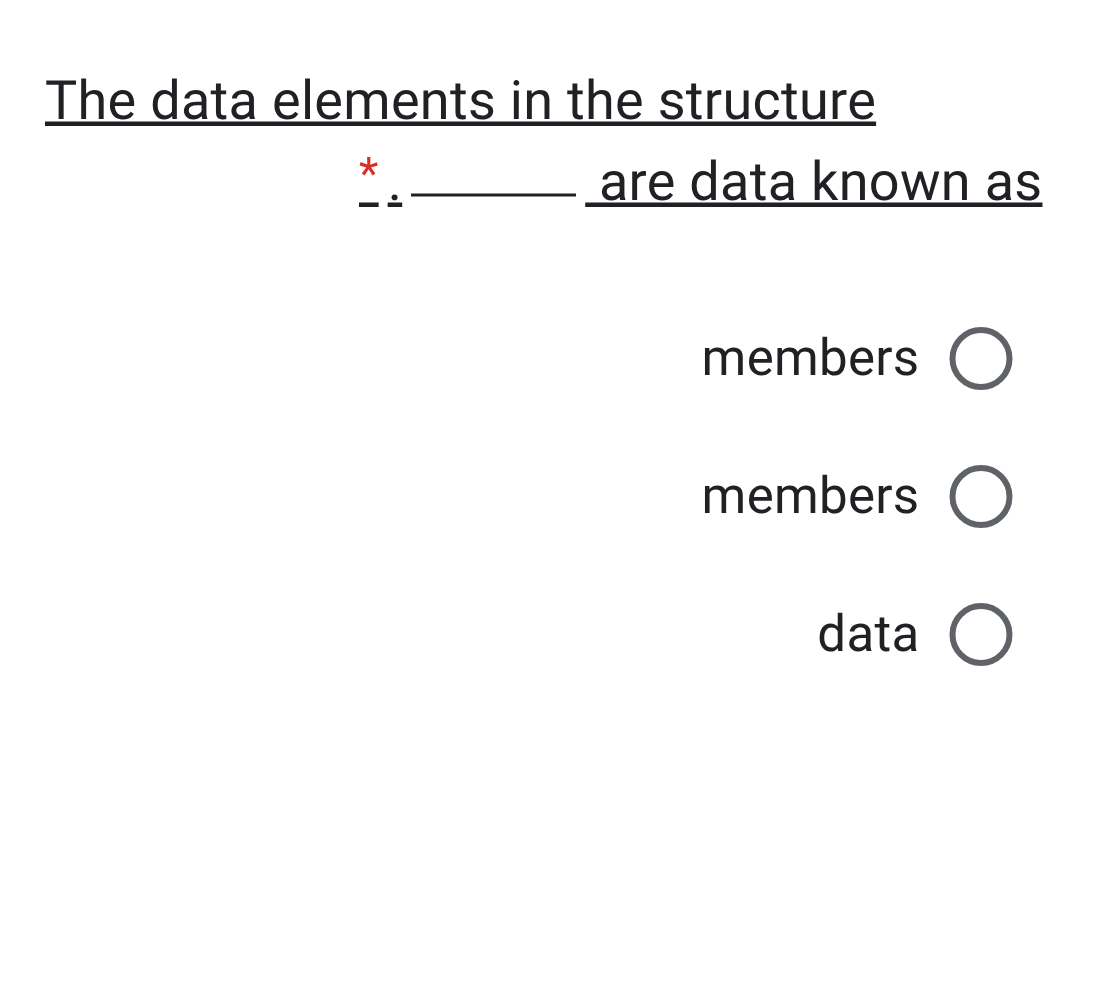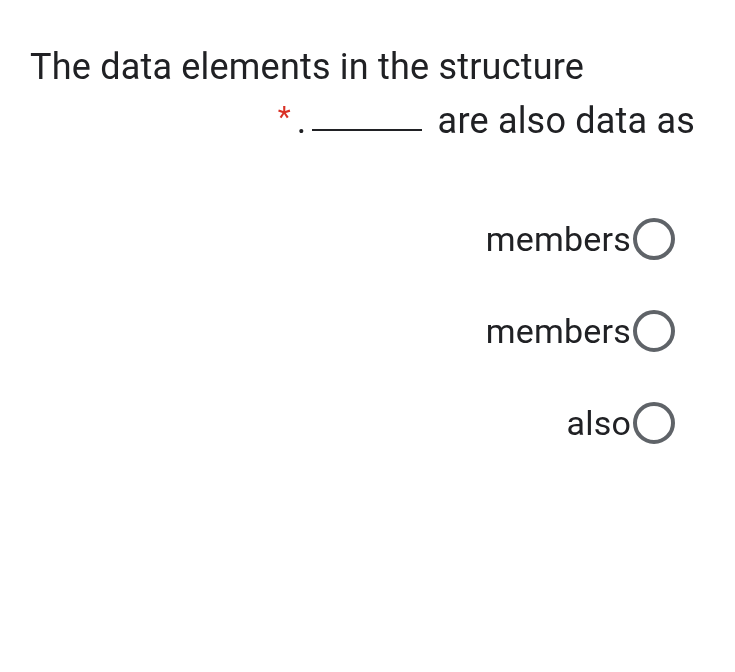--- a/index.html
+++ b/index.html
@@ -17,20 +17,21 @@
     }
     .question-block {
       display: block;
     }
     .question-text {
       font-size: 36px;
       font-weight: 400;
       line-height: 1.5;
       color: #202124;
       letter-spacing: 0.2px;
+      text-decoration: underline;
     }
     .line1 {
       display: block;
       text-align: left;
     }
     .line2 {
       display: block;
       text-align: right;
       padding-right: 10px;
     }
@@ -54,21 +55,21 @@
       display: flex;
       flex-direction: column;
       gap: 50px;
       align-items: flex-end;
       padding-right: 30px;
     }
     .option-row {
       display: flex;
       align-items: center;
       justify-content: flex-end;
-      gap: 2px;
+      gap: 20px;
     }
     .option-label {
       font-size: 34px;
       font-weight: 400;
       color: #202124;
       letter-spacing: 0.2px;
     }
     .radio {
       width: 42px;
       height: 42px;
@@ -79,31 +80,31 @@
       cursor: pointer;
     }
   </style>
 </head>
 <body>
 
 <div class="question-block">
   <div class="question-text">
     <span class="line1">The data elements in the structure</span>
     <span class="line2">
-      <span class="asterisk">*</span><span>.</span><span class="blank"></span><span> are also data as</span>
+      <span class="asterisk">*</span><span>.</span><span class="blank"></span><span> are data known as</span>
     </span>
   </div>
 
   <div class="options">
     <div class="option-row">
       <span class="option-label">members</span>
       <span class="radio"></span>
     </div>
     <div class="option-row">
       <span class="option-label">members</span>
       <span class="radio"></span>
     </div>
     <div class="option-row">
-      <span class="option-label">also</span>
+      <span class="option-label">data</span>
       <span class="radio"></span>
     </div>
   </div>
 </div>
 
 </body></html>

